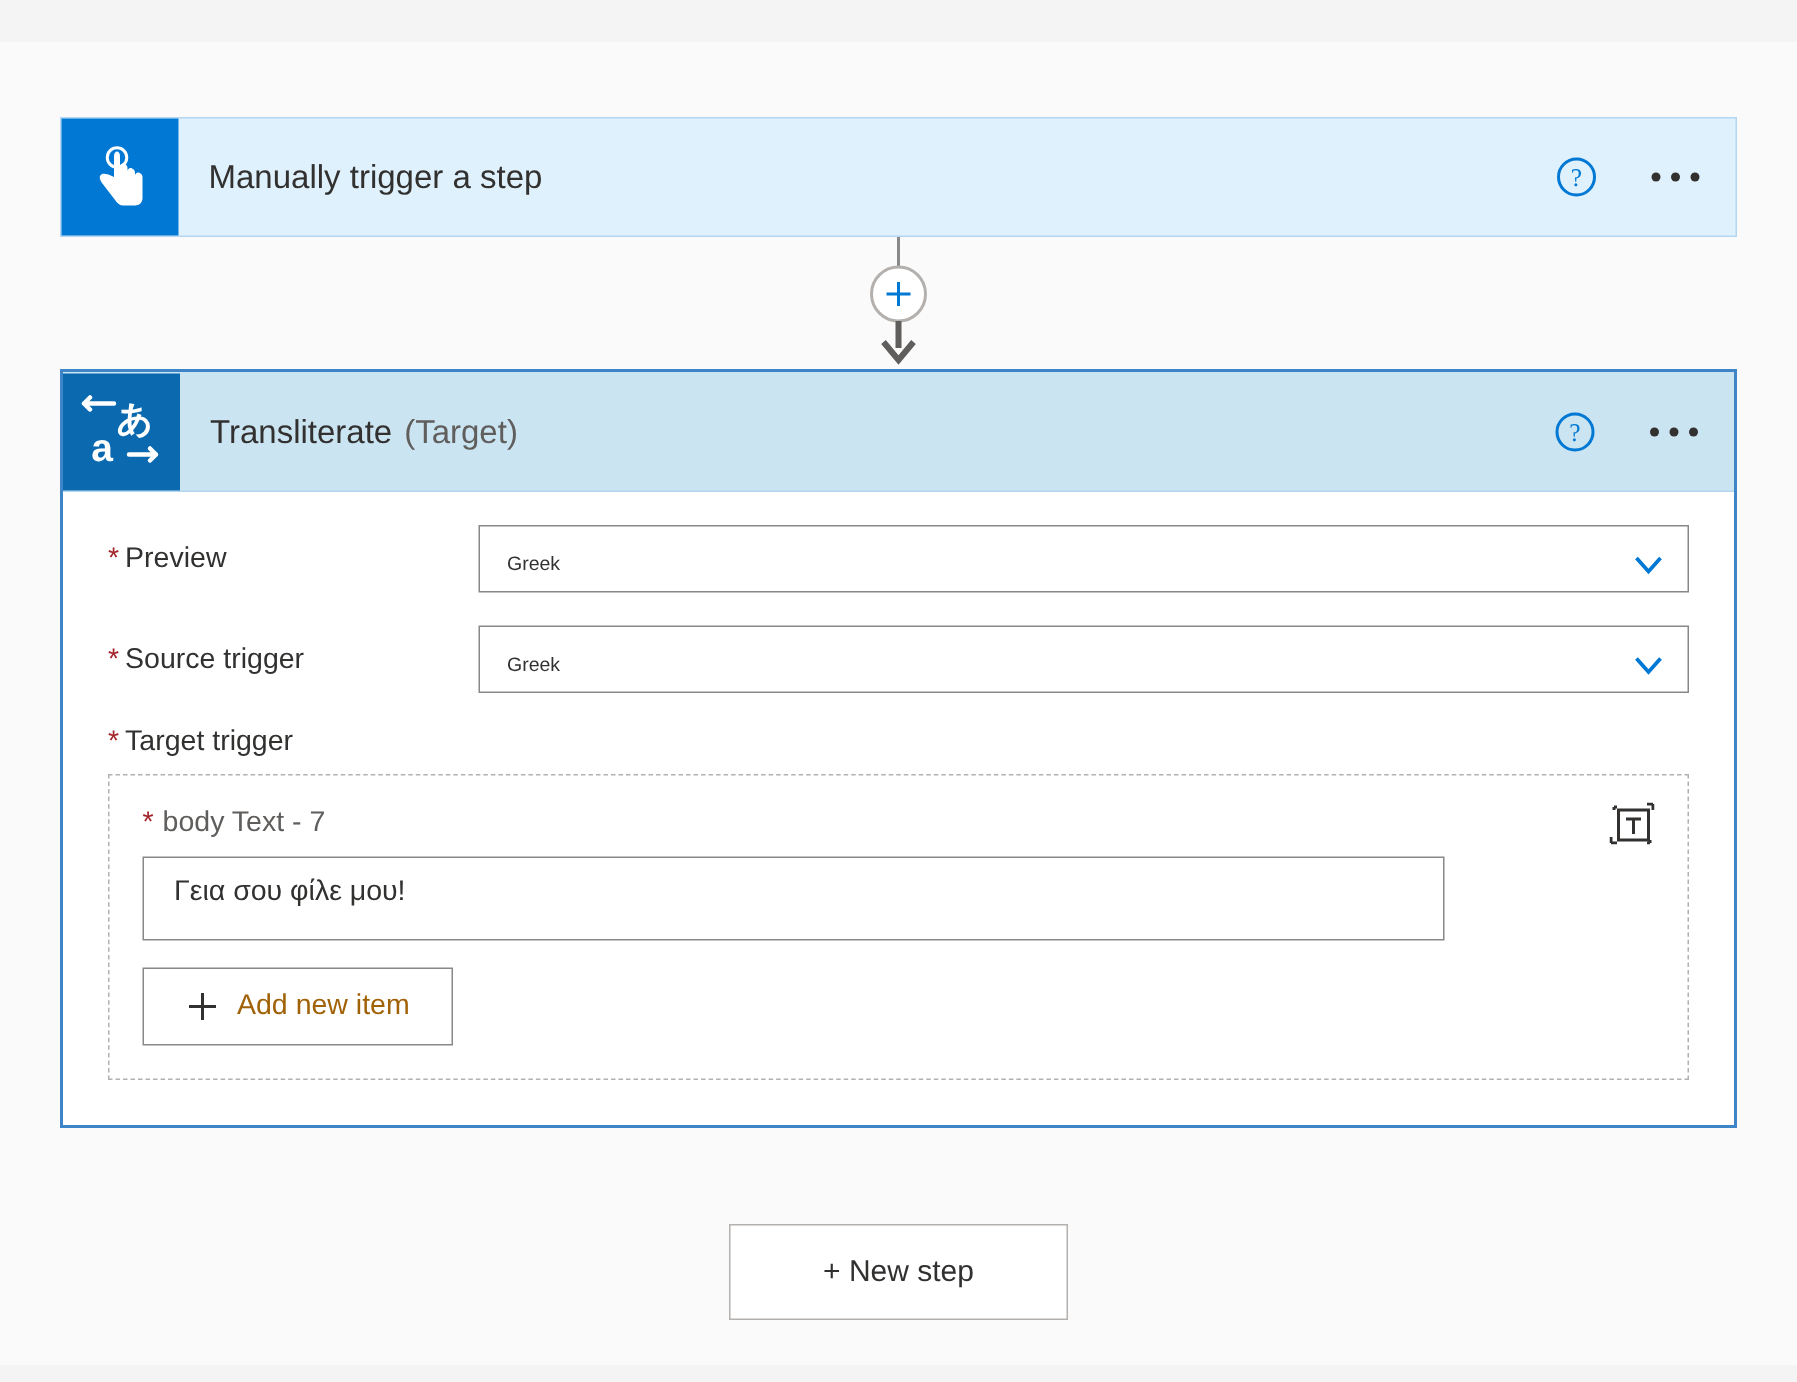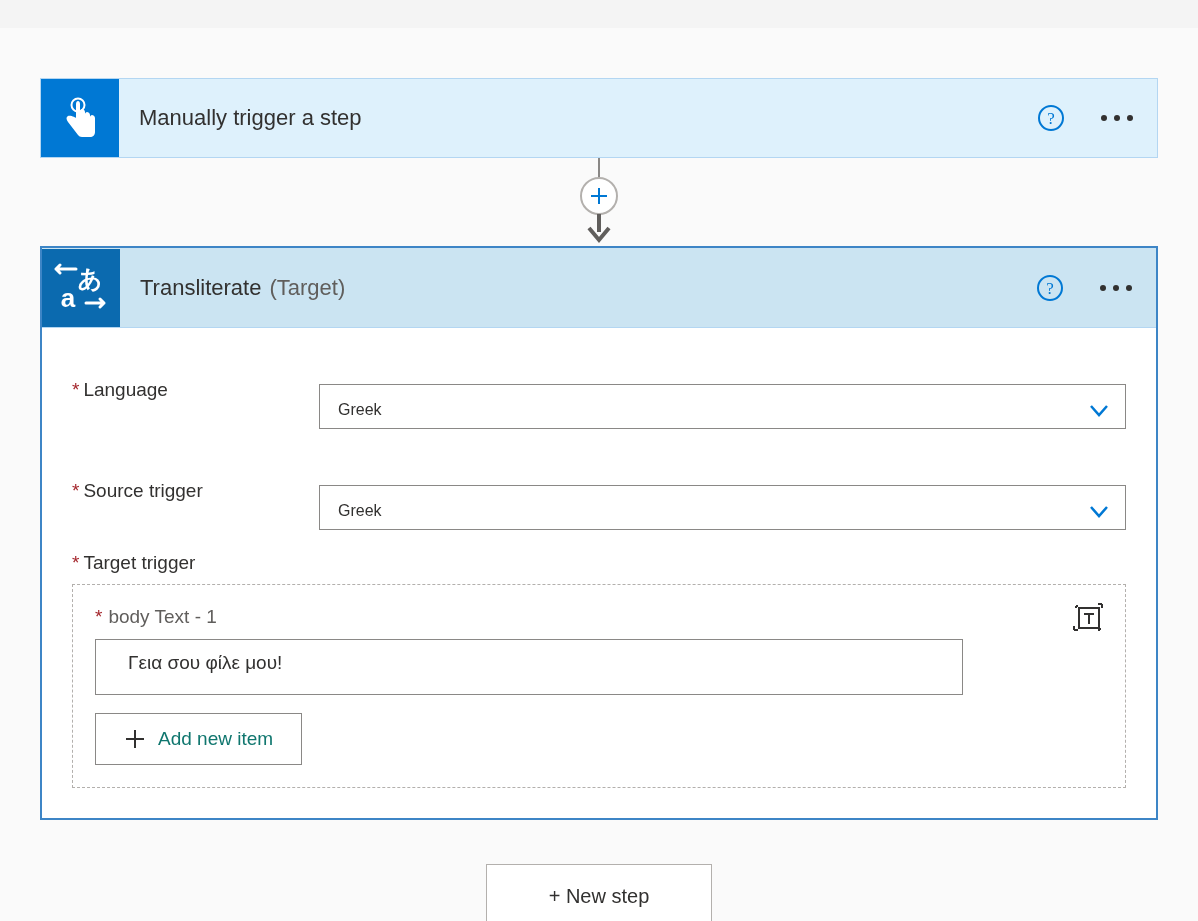--- a/index.html
+++ b/index.html
@@ -109,23 +109,22 @@
   .req { color: #a4262c; }
   .form-select {
     flex: 1;
     min-height: 45px;
     border: 1px solid #8a8886;
     background: #fff;
     display: flex;
     align-items: center;
     justify-content: space-between;
     padding: 6px 14px 0 18px;
-    font-size: 16px;
+    font-size: 13px;
     cursor: pointer;
-    margin-top: 34px;
   }
 
   
   .body-block {
     margin-top: 10px;
     border: 1px dashed #b3b0ad;
     padding: 18px 22px 22px 22px;
   }
   .body-header {
     display: flex;
@@ -137,42 +136,42 @@
     font-size: 19px;
     color: #605e5c;
     display: flex;
     align-items: center;
     gap: 6px;
   }
   .body-input {
     width: calc(100% - 140px);
     min-height: 56px;
     border: 1px solid #8a8886;
-    padding: 12px 32px;
+    padding: 12px 20px;
     font-size: 19px;
     background: #fff;
   }
   .add-item-btn {
     margin-top: 18px;
     display: inline-flex;
     align-items: center;
     gap: 12px;
     border: 1px solid #8a8886;
     background: #fff;
     padding: 14px 28px;
     font-size: 19px;
     cursor: pointer;
-    color: #0f766e;
+    color: #a16207;
   }
 
   
   .footer {
     display: flex;
     justify-content: center;
-    margin-top: 44px;
+    margin-top: 64px;
     position: relative;
   }
   .footer-btn {
     min-width: 226px;
     min-height: 64px;
     border: 1px solid #b3b0ad;
     background: #fff;
     font-size: 20px;
     color: #323130;
     display: inline-flex;
@@ -259,21 +258,21 @@
             </svg>
         </span>
       </div>
     </div>
 
     <div class="step-content">
 
       <div class="form-row">
         <div class="form-label">
           <span class="req">*</span>
-            <span>Language</span>
+            <span>Preview</span>
         </div>
         <div class="form-select">
           <span>Greek</span>
           <svg width="24" height="24" viewBox="0 0 24 24">
               <path d="M4 8 L12 17 L20 8" stroke="#0078d4" stroke-width="2.5" fill="none"></path>
             </svg>
         </div>
       </div>
 
       <div class="form-row">
@@ -293,21 +292,21 @@
         <div class="form-label">
           <span class="req">*</span>
             <span>Target trigger</span>
         </div>
       </div>
 
       <div class="body-block">
         <div class="body-header">
           <div class="body-label">
             <span class="req">*</span>
-              <span>body Text - 1</span>
+              <span>body Text - 7</span>
           </div>
           <span class="icon-btn">
             <svg width="30" height="28" viewBox="0 0 30 28">
               <path d="M3 3 H5 M3 3 V5 M25 1 H29 M29 1 V5" stroke="#323130" stroke-width="2"></path>
               <rect x="6" y="5" width="20" height="20" fill="none" stroke="#323130" stroke-width="2"></rect>
               <path d="M11 11 H21 M16 11 V21" stroke="#323130" stroke-width="2"></path>
               <path d="M1 23 V27 M1 27 H5 M27 25 V27 M27 27 H25" stroke="#323130" stroke-width="2"></path>
             </svg>
           </span>
         </div>

